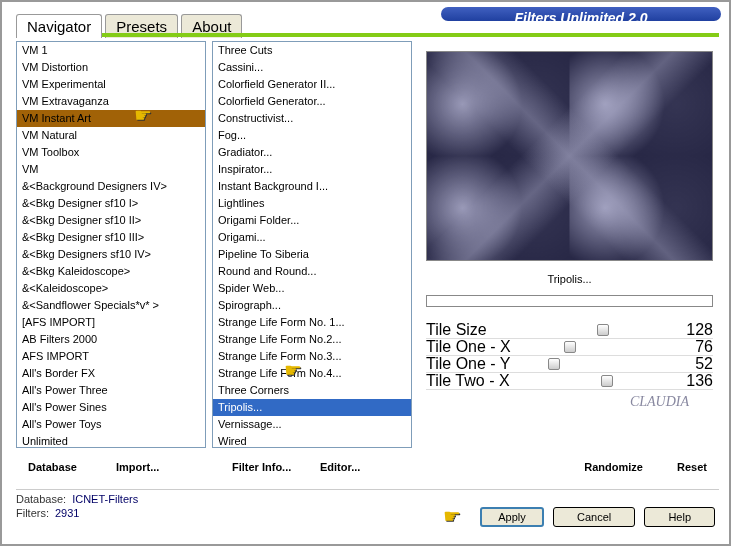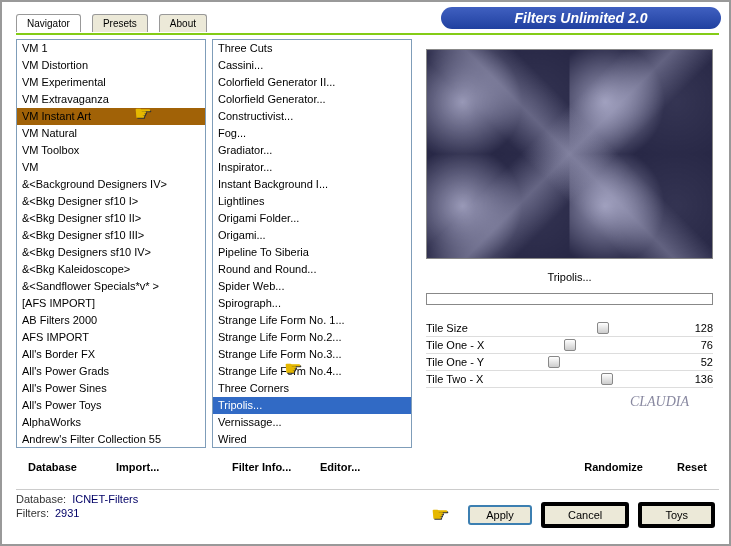--- a/index.html
+++ b/index.html
@@ -9,21 +9,21 @@
       background: #fff;
       width: 731px;
       height: 546px;
       position: relative;
       border: 2px solid #999;
     }
     .header-bar {
       position: absolute;
       top: 5px;
       right: 8px;
-      height: 22px;
+      height: 14px;
       width: 280px;
       background: linear-gradient(to bottom, #4060c0, #2040a0);
       border-radius: 11px;
       color: #fff;
       font-style: italic;
       font-weight: bold;
       font-size: 14px;
       text-align: center;
       line-height: 22px;
     }
@@ -32,36 +32,36 @@
       top: 12px;
       left: 14px;
     }
     .tab {
       display: inline-block;
       padding: 3px 10px;
       background: #ece9d8;
       border: 1px solid #999;
       border-bottom: none;
       border-radius: 3px 3px 0 0;
-      margin-right: 8px;
+      margin-right: 0;
       cursor: pointer;
-      font-size: 10px;
+      font-size: 15px;
     }
     .tab.active {
       background: #fff;
       position: relative;
       z-index: 2;
     }
     .main-area {
       position: absolute;
       top: 31px;
       left: 14px;
       right: 10px;
       bottom: 64px;
-      border-top: 2px solid #84cc16;
+      border-top: 4px solid #84cc16;
     }
     .list-col {
       position: absolute;
       top: 4px;
       bottom: 32px;
       background: #fff;
       border: 1px solid #7f9db9;
       overflow-y: auto;
       overflow-x: hidden;
     }
@@ -127,21 +127,21 @@
       position: absolute;
       top: 285px;
       left: 410px;
       right: 6px;
     }
     .slider-row {
       display: flex;
       align-items: center;
       height: 17px;
       border-bottom: 1px solid #ddd;
-      font-size: 11px;
+      font-size: 16px;
       position: relative;
     }
     .slider-label { width: 90px; }
     .slider-track {
       flex: 1;
       position: relative;
       height: 16px;
     }
     .slider-thumb {
       position: absolute;
@@ -174,21 +174,21 @@
     .bottom-buttons {
       position: absolute;
       bottom: 16px;
       right: 14px;
     }
     .win-btn {
       display: inline-block;
       min-width: 64px;
       padding: 3px 23px;
       background: #ece9d8;
-      border: 4px solid #000000;
+      border: 1px solid #000000;
       border-radius: 3px;
       font-size: 11px;
       text-align: center;
       margin-left: 6px;
       cursor: pointer;
     }
     .win-btn.default { border: 2px solid #3c7fb1; padding: 2px 2px; }
     .hr-line {
       position: absolute;
       bottom: 54px;
@@ -249,29 +249,30 @@
       <div class="list-item highlighted">VM Instant Art</div>
       <div class="list-item">VM Natural</div>
       <div class="list-item">VM Toolbox</div>
       <div class="list-item">VM</div>
       <div class="list-item">&amp;&lt;Background Designers IV&gt;</div>
       <div class="list-item">&amp;&lt;Bkg Designer sf10 I&gt;</div>
       <div class="list-item">&amp;&lt;Bkg Designer sf10 II&gt;</div>
       <div class="list-item">&amp;&lt;Bkg Designer sf10 III&gt;</div>
       <div class="list-item">&amp;&lt;Bkg Designers sf10 IV&gt;</div>
       <div class="list-item">&amp;&lt;Bkg Kaleidoscope&gt;</div>
+      <div class="list-item">&amp;&lt;Kaleidoscope&gt;</div>
       <div class="list-item">&amp;&lt;Sandflower Specials*v* &gt;</div>
       <div class="list-item">[AFS IMPORT]</div>
       <div class="list-item">AB Filters 2000</div>
       <div class="list-item">AFS IMPORT</div>
       <div class="list-item">All's Border FX</div>
-      <div class="list-item">All's Power Grads</div>
+      <div class="list-item">All's Power Three</div>
       <div class="list-item">All's Power Sines</div>
       <div class="list-item">All's Power Toys</div>
-      <div class="list-item">AlphaWorks</div>
+      <div class="list-item">Unlimited</div>
       <div class="list-item">Andrew's Filter Collection 55</div>
     </div>
 
   <div class="list-col mid" id="filt-list">
       <div class="list-item">Three Cuts</div>
       <div class="list-item">Cassini...</div>
       <div class="list-item">Colorfield Generator II...</div>
       <div class="list-item">Colorfield Generator...</div>
       <div class="list-item">Constructivist...</div>
       <div class="list-item">Fog...</div>
@@ -347,14 +348,14 @@
 
 <div class="footer-info">
   <div><span>Database:</span><span class="v">ICNET-Filters</span></div>
   <div><span>Filters:</span><span class="v">2931</span></div>
 </div>
 
 <div class="bottom-buttons">
   <span class="pointer"></span>
   <span class="win-btn default">Apply</span>
   <span class="win-btn">Cancel</span>
-  <span class="win-btn">Toys</span>
+  <span class="win-btn">Help</span>
 </div>
 
 </body></html>

